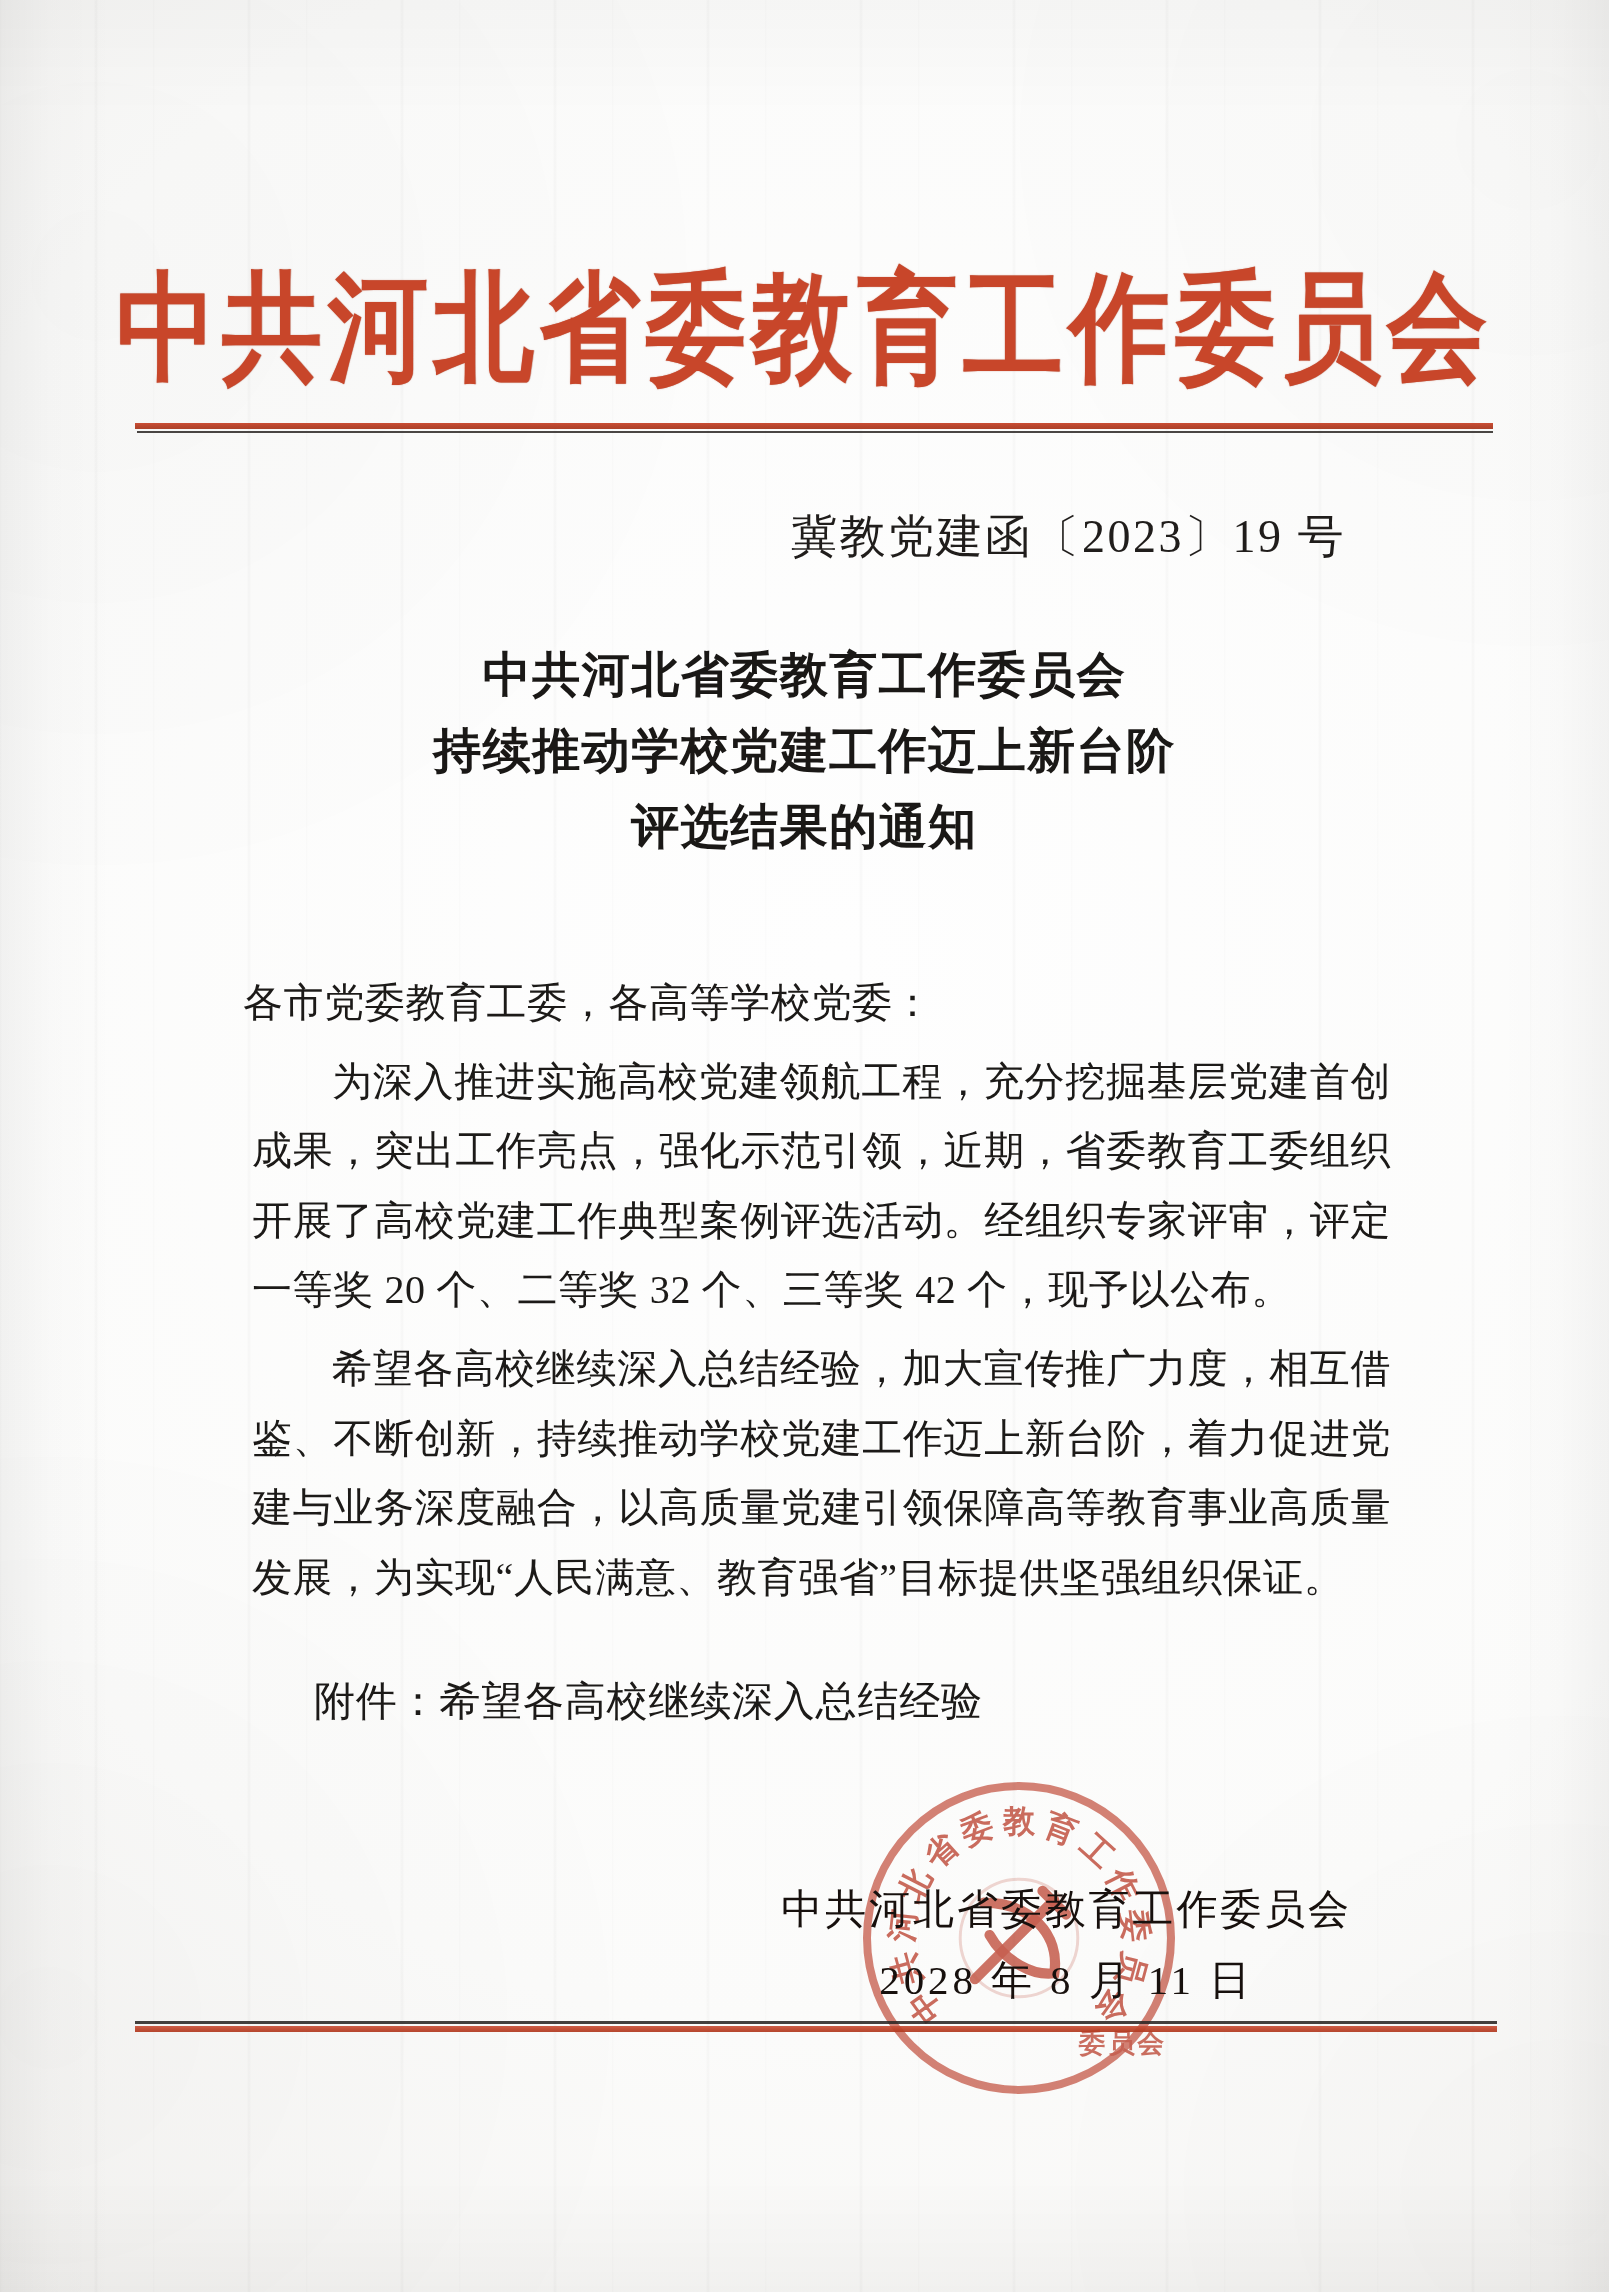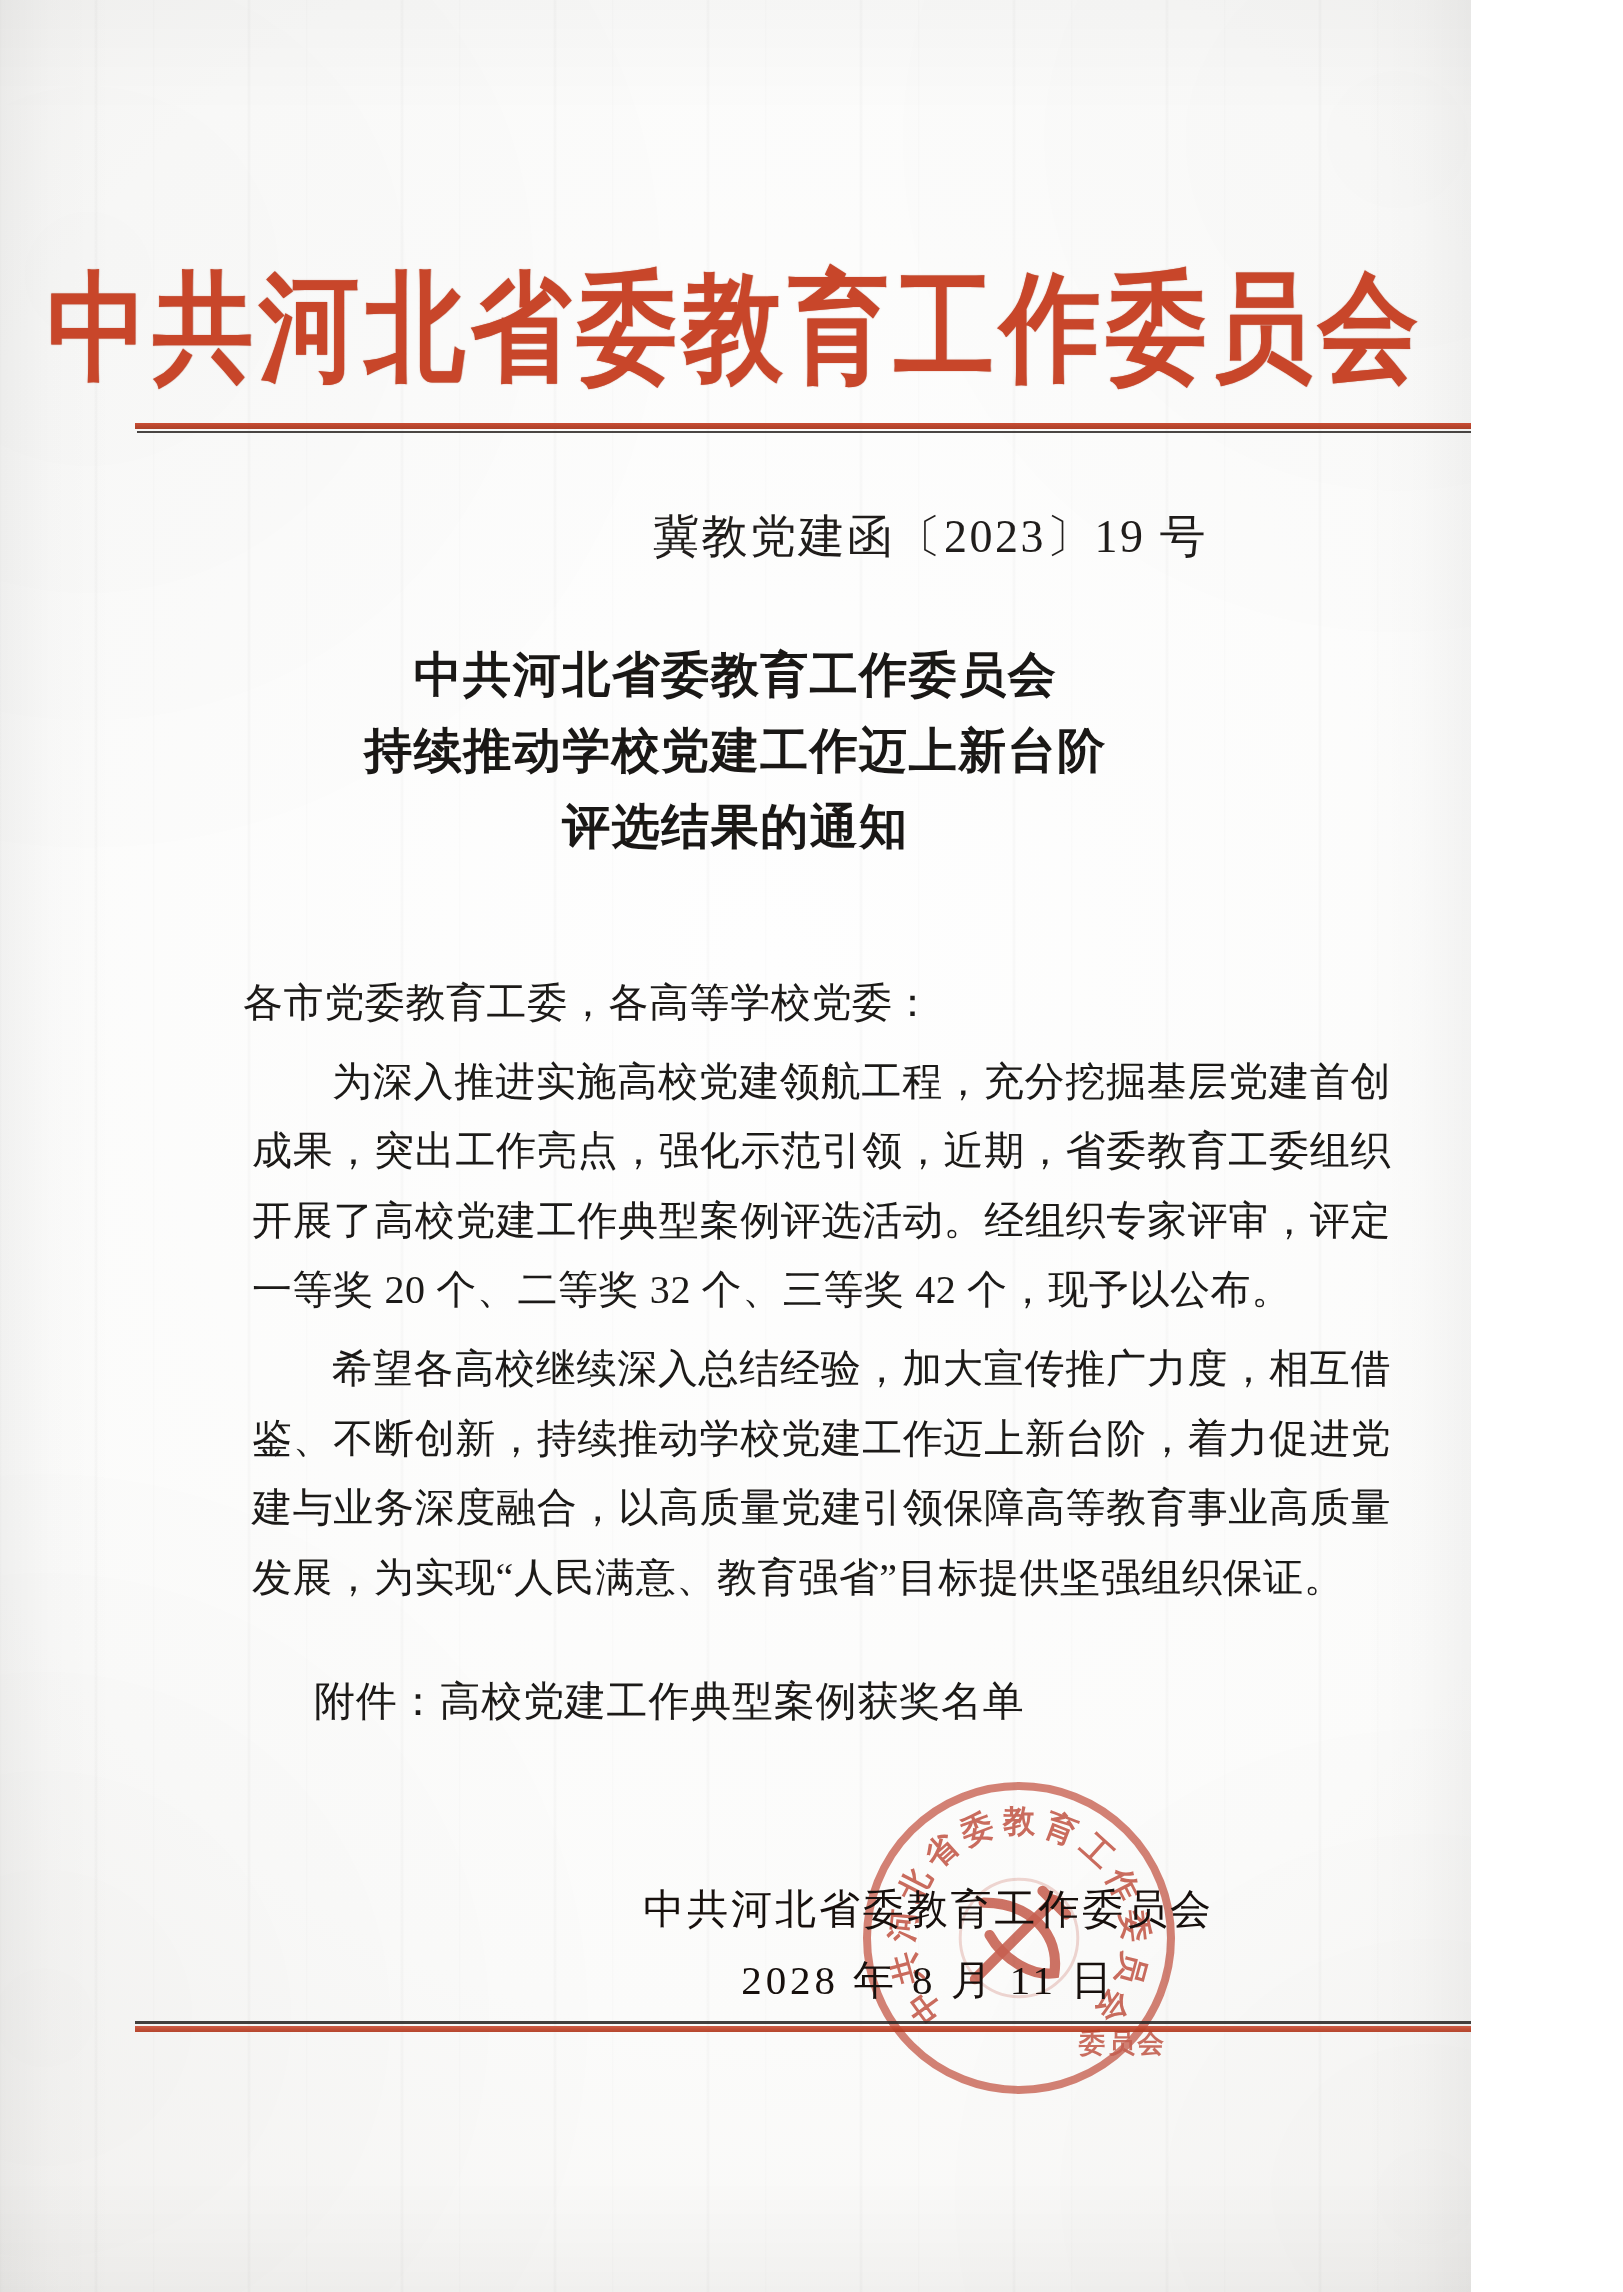--- a/index.html
+++ b/index.html
@@ -2,21 +2,21 @@
 <html><head>
 <meta charset="utf-8">
 <style>
   html, body {
     margin: 0;
     padding: 0;
     background: #ffffff;
   }
   .page {
     position: relative;
-    width: 1471px;
+    width: 1609px;
     height: 2293px;
     overflow: hidden;
     background:
       
       repeating-linear-gradient(90deg,
         rgba(0,0,0,0.011) 0px,
         rgba(0,0,0,0.011) 1px,
         rgba(0,0,0,0.000) 2px,
         rgba(0,0,0,0.000) 94px,
         rgba(0,0,0,0.018) 95px,
@@ -259,21 +259,21 @@
     <div>持续推动学校党建工作迈上新台阶</div>
     <div>评选结果的通知</div>
   </div>
 
   <div class="body-block">
     <p class="salutation">各市党委教育工委，各高等学校党委：</p>
     <p class="para">为深入推进实施高校党建领航工程，充分挖掘基层党建首创成果，突出工作亮点，强化示范引领，近期，省委教育工委组织开展了高校党建工作典型案例评选活动。经组织专家评审，评定一等奖 20 个、二等奖 32 个、三等奖 42 个，现予以公布。</p>
     <p class="para">希望各高校继续深入总结经验，加大宣传推广力度，相互借鉴、不断创新，持续推动学校党建工作迈上新台阶，着力促进党建与业务深度融合，以高质量党建引领保障高等教育事业高质量发展，为实现“人民满意、教育强省”目标提供坚强组织保证。</p>
   </div>
 
-  <div class="attachment">附件：高校党建工作典型案例获奖名单</div>
+  <div class="attachment">附件：希望各高校继续深入总结经验</div>
 
   <div class="seal">
     <div class="seal-ring-text" id="seal-ring">
         <span style="transform: rotate(-216deg) translate(116px) rotate(90deg) translate(-50%, -50%);">中</span>
         <span style="transform: rotate(-195deg) translate(116px) rotate(90deg) translate(-50%, -50%);">共</span>
         <span style="transform: rotate(-174deg) translate(116px) rotate(90deg) translate(-50%, -50%);">河</span>
         <span style="transform: rotate(-153deg) translate(116px) rotate(90deg) translate(-50%, -50%);">北</span>
         <span style="transform: rotate(-132deg) translate(116px) rotate(90deg) translate(-50%, -50%);">省</span>
         <span style="transform: rotate(-111deg) translate(116px) rotate(90deg) translate(-50%, -50%);">委</span>
         <span style="transform: rotate(-90deg) translate(116px) rotate(90deg) translate(-50%, -50%);">教</span>

